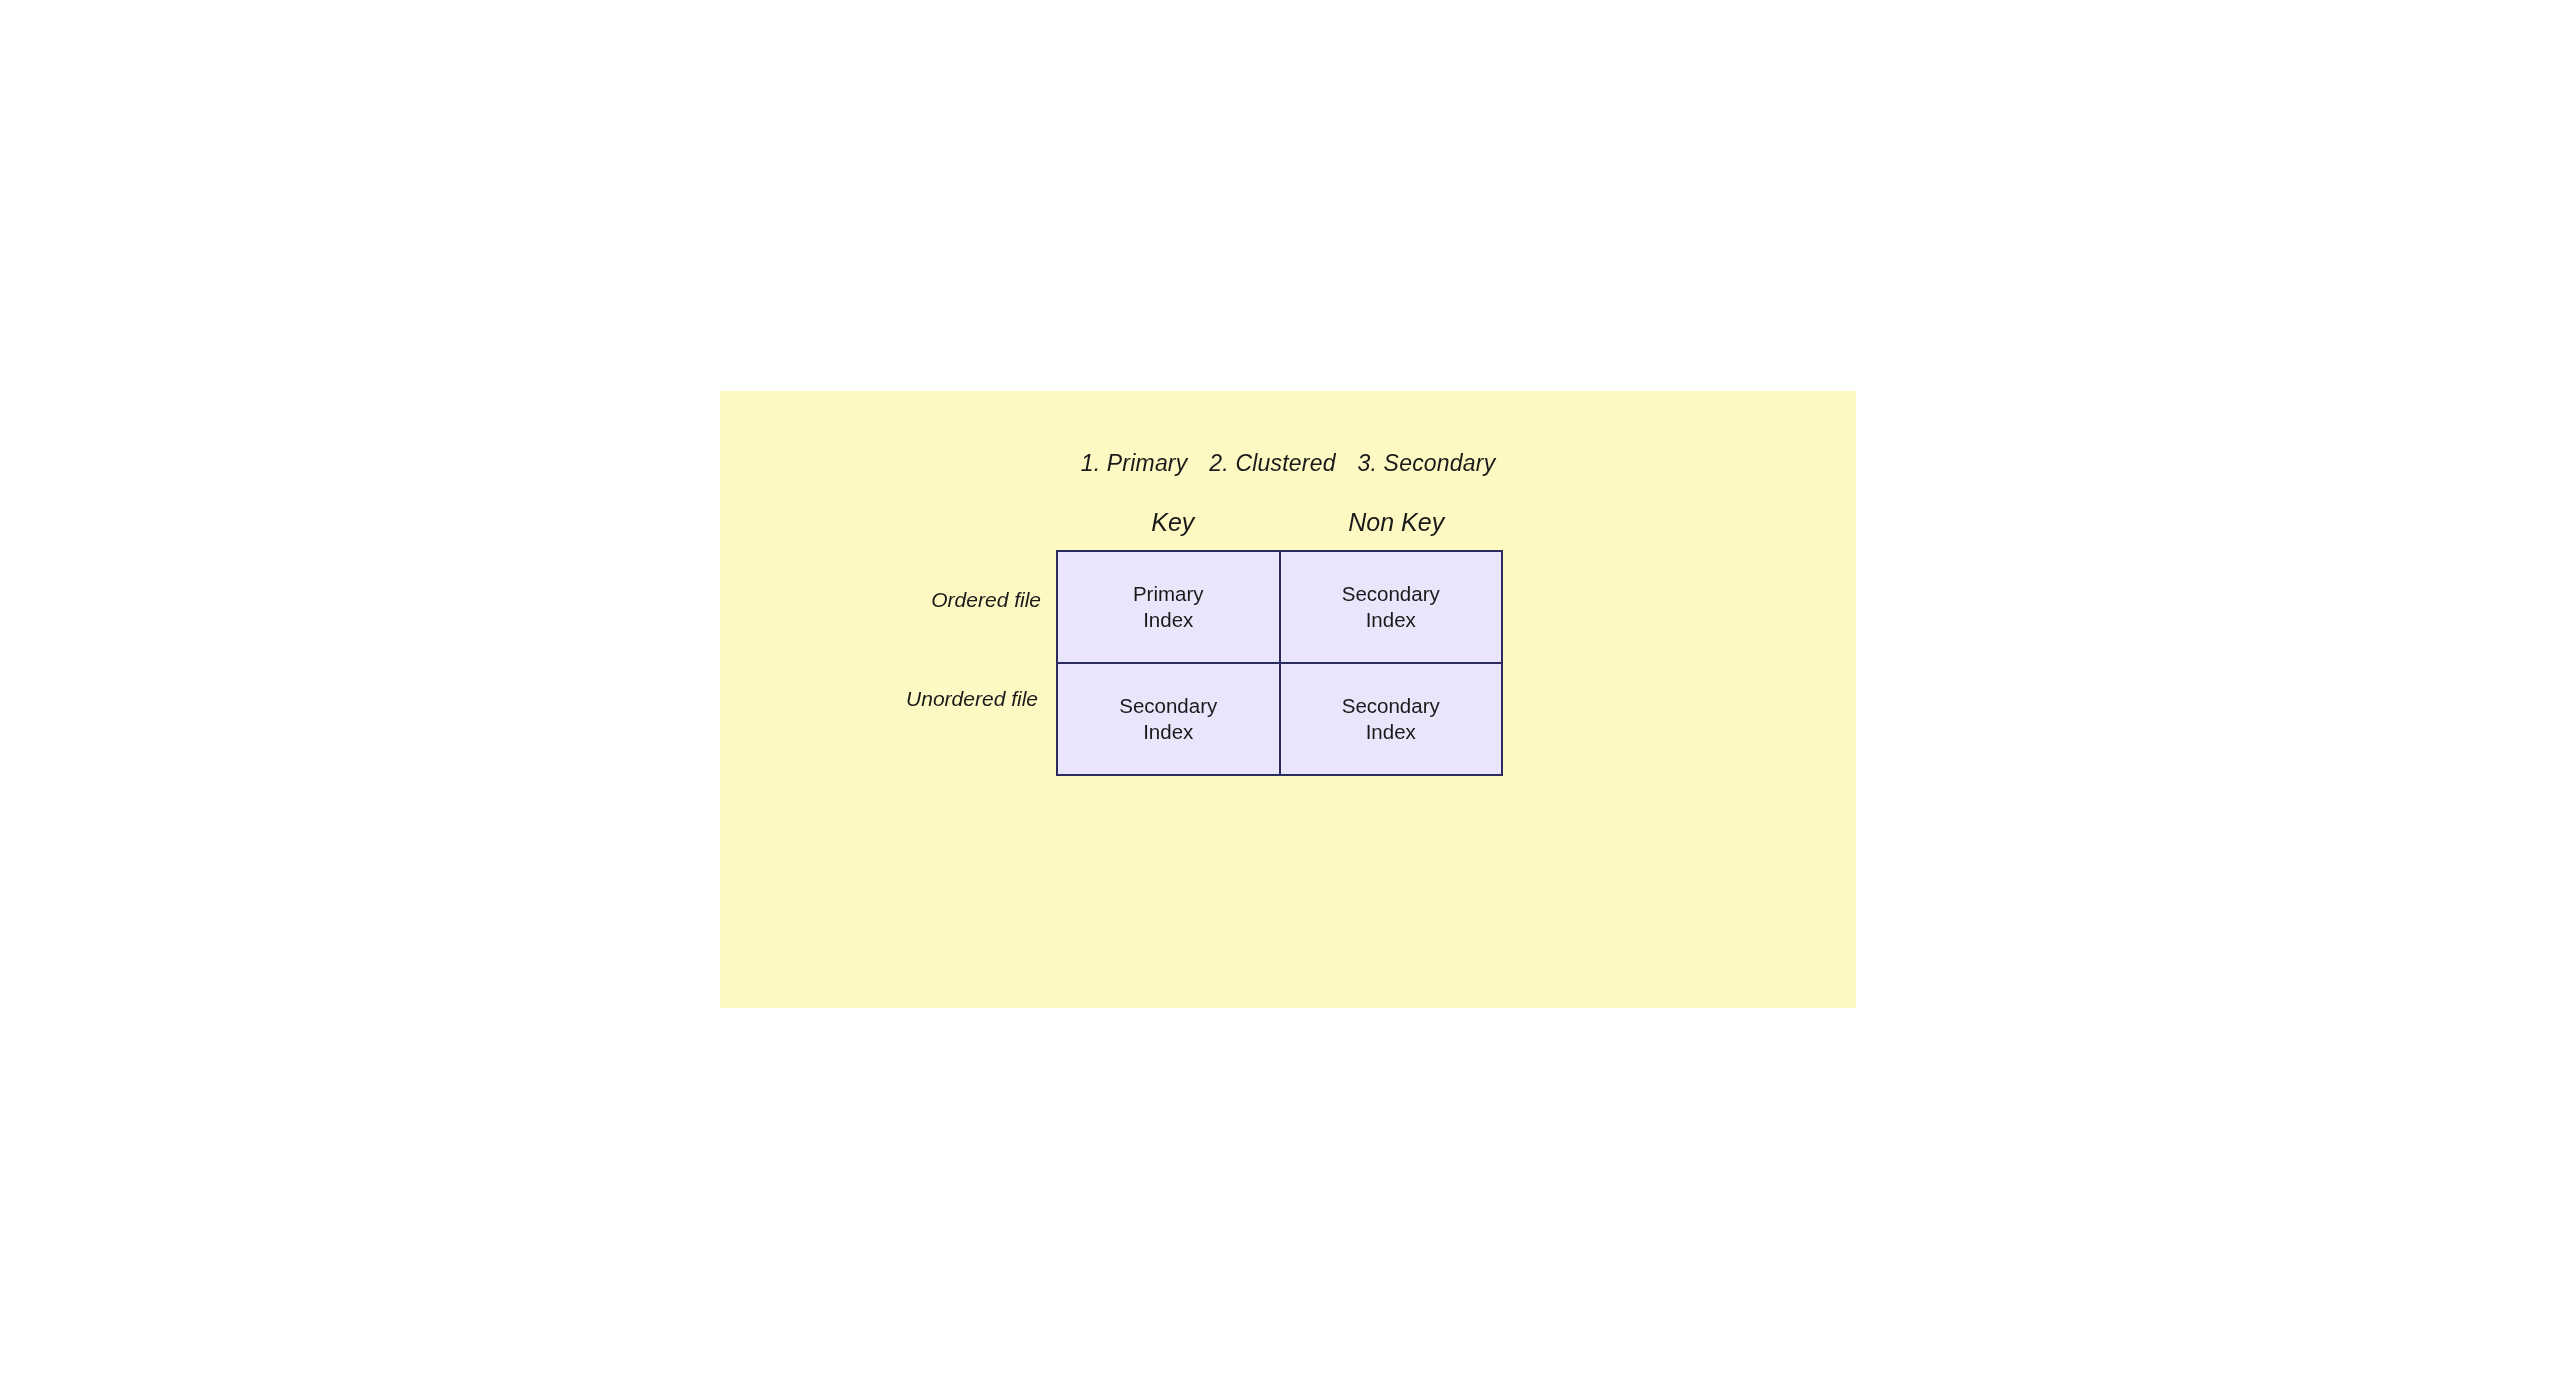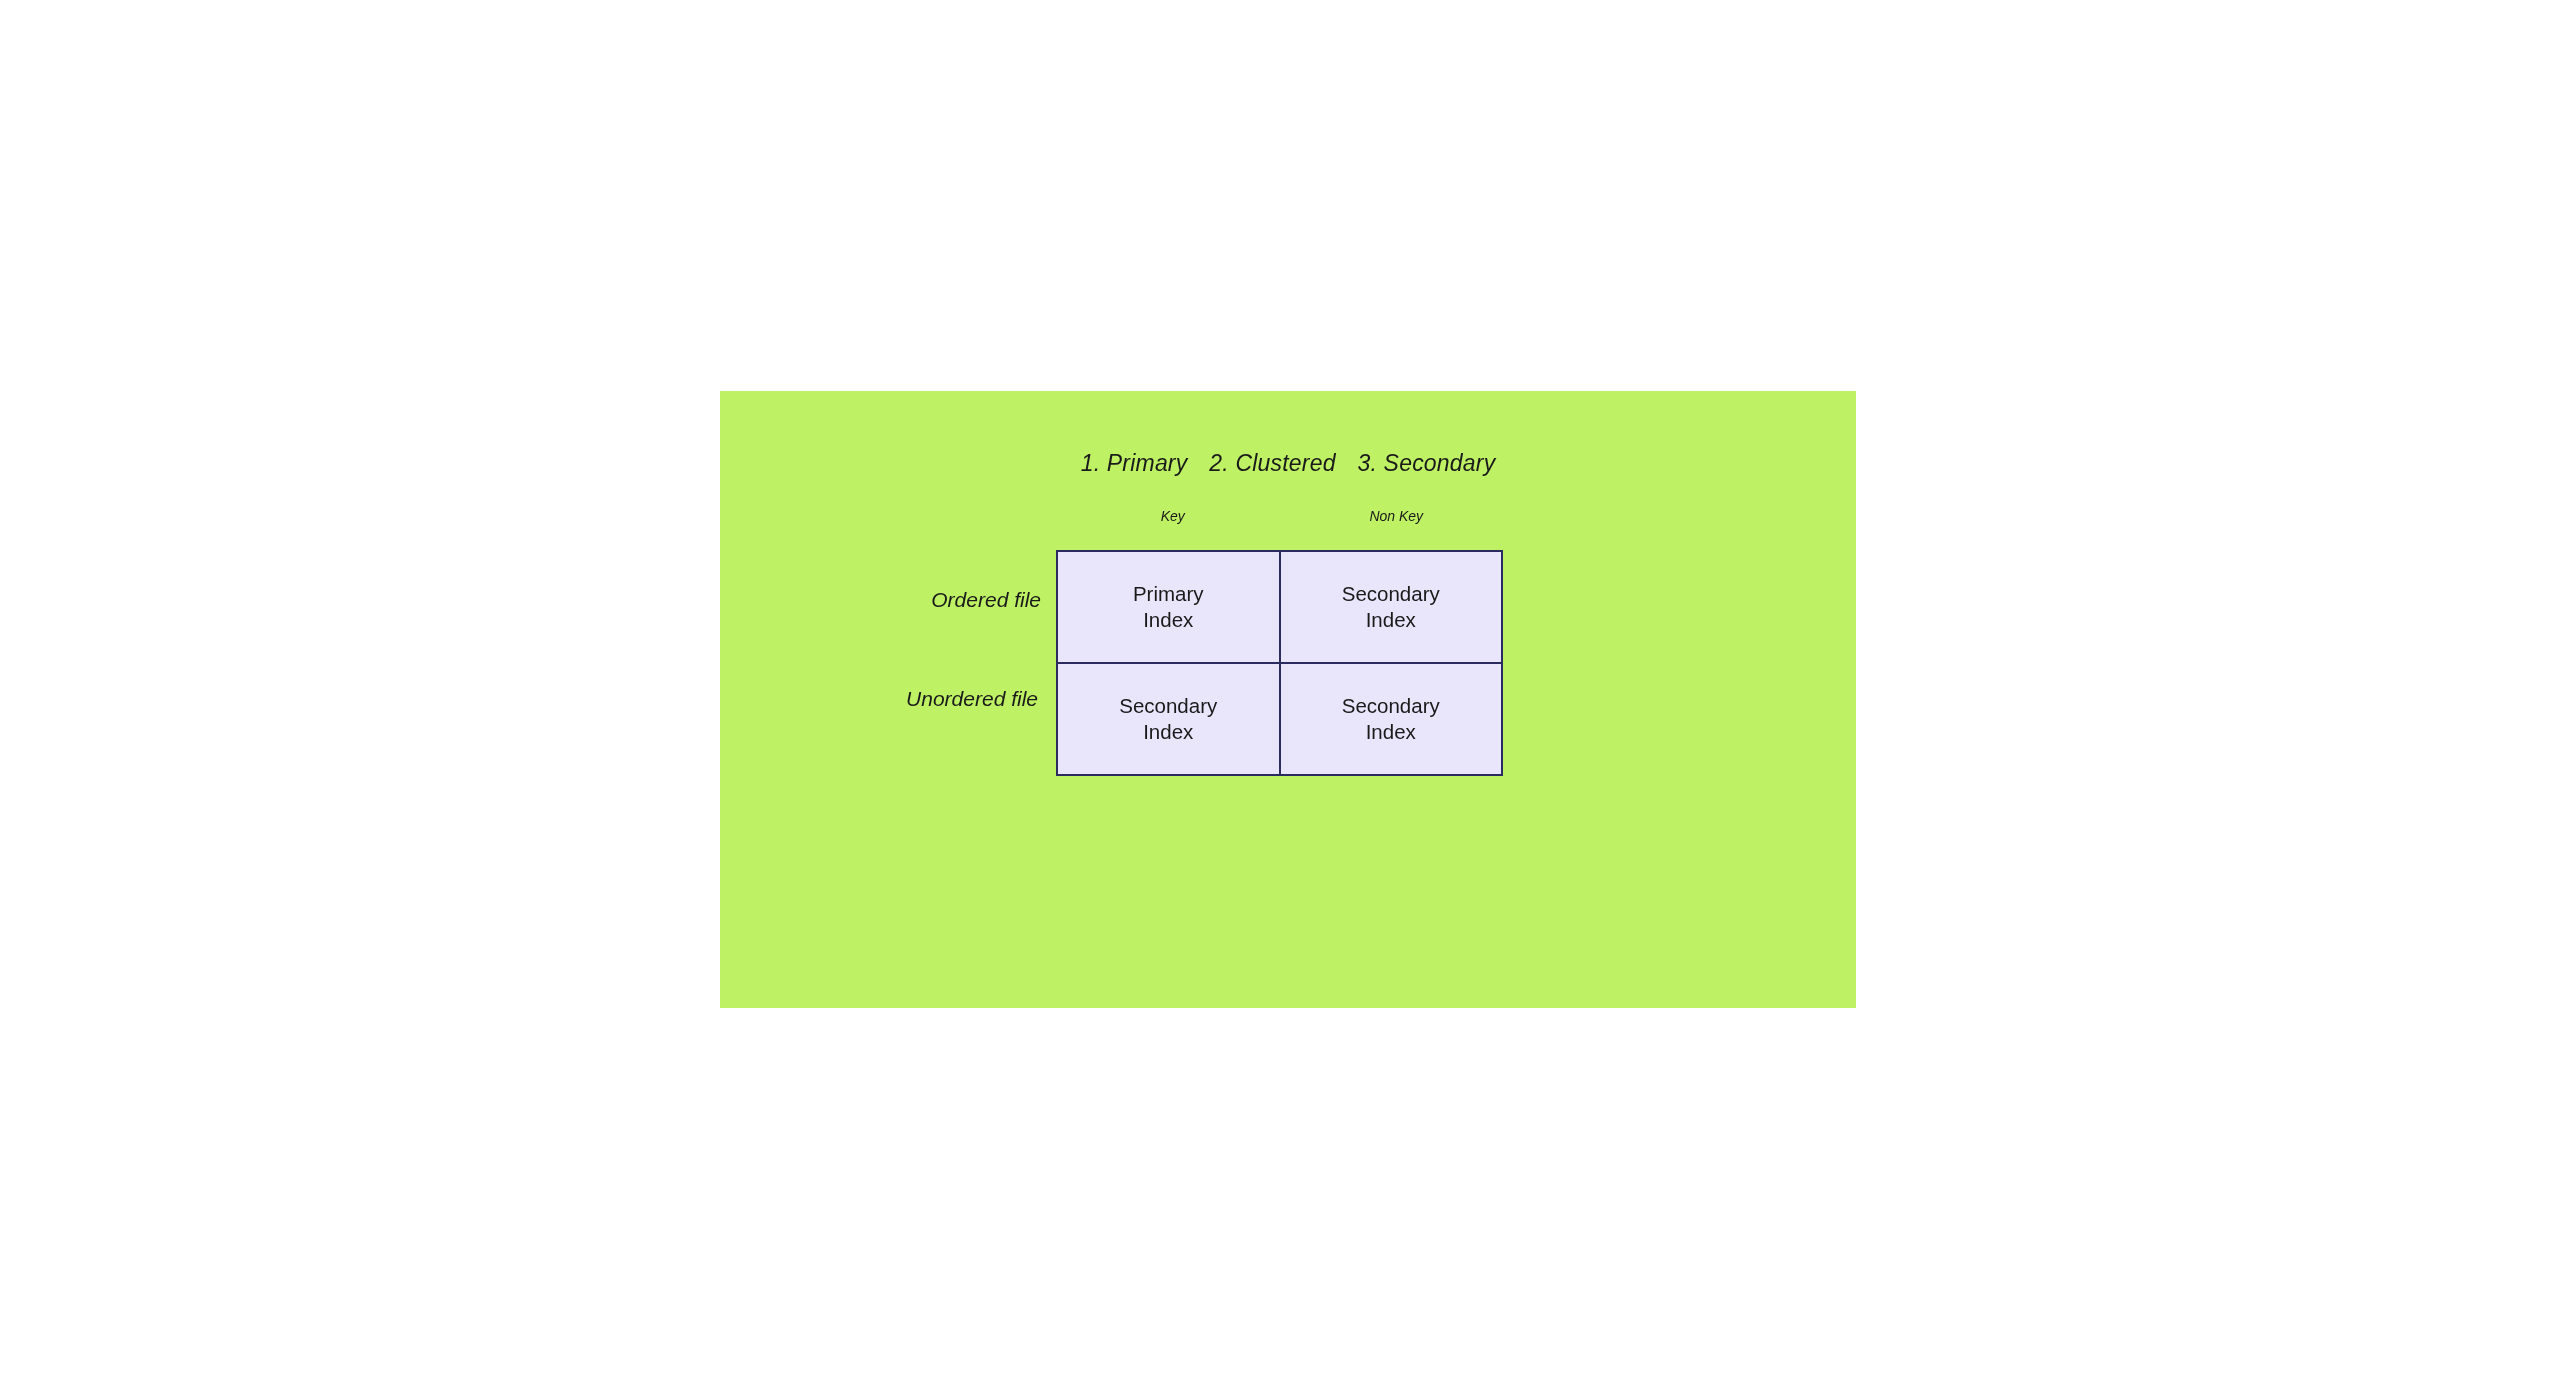--- a/index.html
+++ b/index.html
@@ -8,21 +8,21 @@
     font-family: "Segoe UI", "Helvetica Neue", Arial, sans-serif;
     color: #1a1a1a;
     display: flex;
     align-items: center;
     justify-content: center;
   }
   .frame {
     width: 1136px;
     height: 617px;
     position: relative;
-    background: #bef264;
+    background: #fef9c3;
   }
   .title-line {
     position: absolute;
     top: 59px;
     left: 0;
     width: 100%;
     text-align: center;
     font-style: italic;
     font-size: 23px;
     font-weight: 400;
@@ -31,21 +31,21 @@
   .title-line span { margin: 0 7.6px; }
 
   .col-headers {
     position: absolute;
     top: 117px;
     left: 341px;
     width: 447px;
     display: flex;
     justify-content: space-around;
     font-style: italic;
-    font-size: 14px;
+    font-size: 25px;
   }
   .col-headers .hdr { width: 50%; text-align: center; }
 
   .row-label {
     position: absolute;
     font-style: italic;
     font-size: 21px;
     text-align: right;
   }
   .row-label.r1 { top: 197px; left: 162px; width: 159px; }

